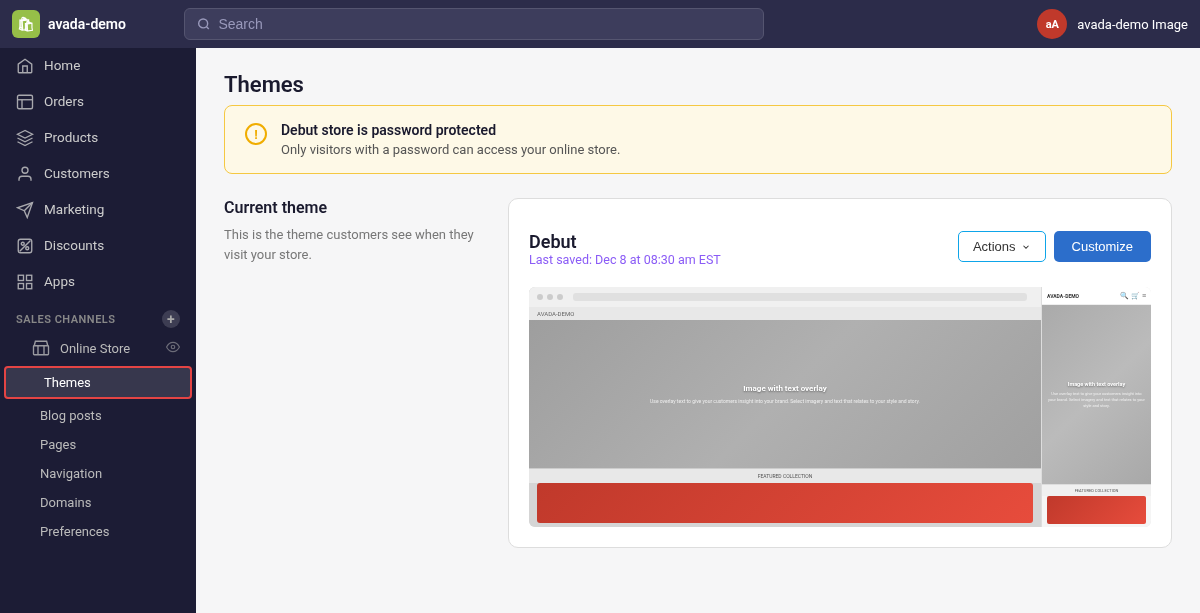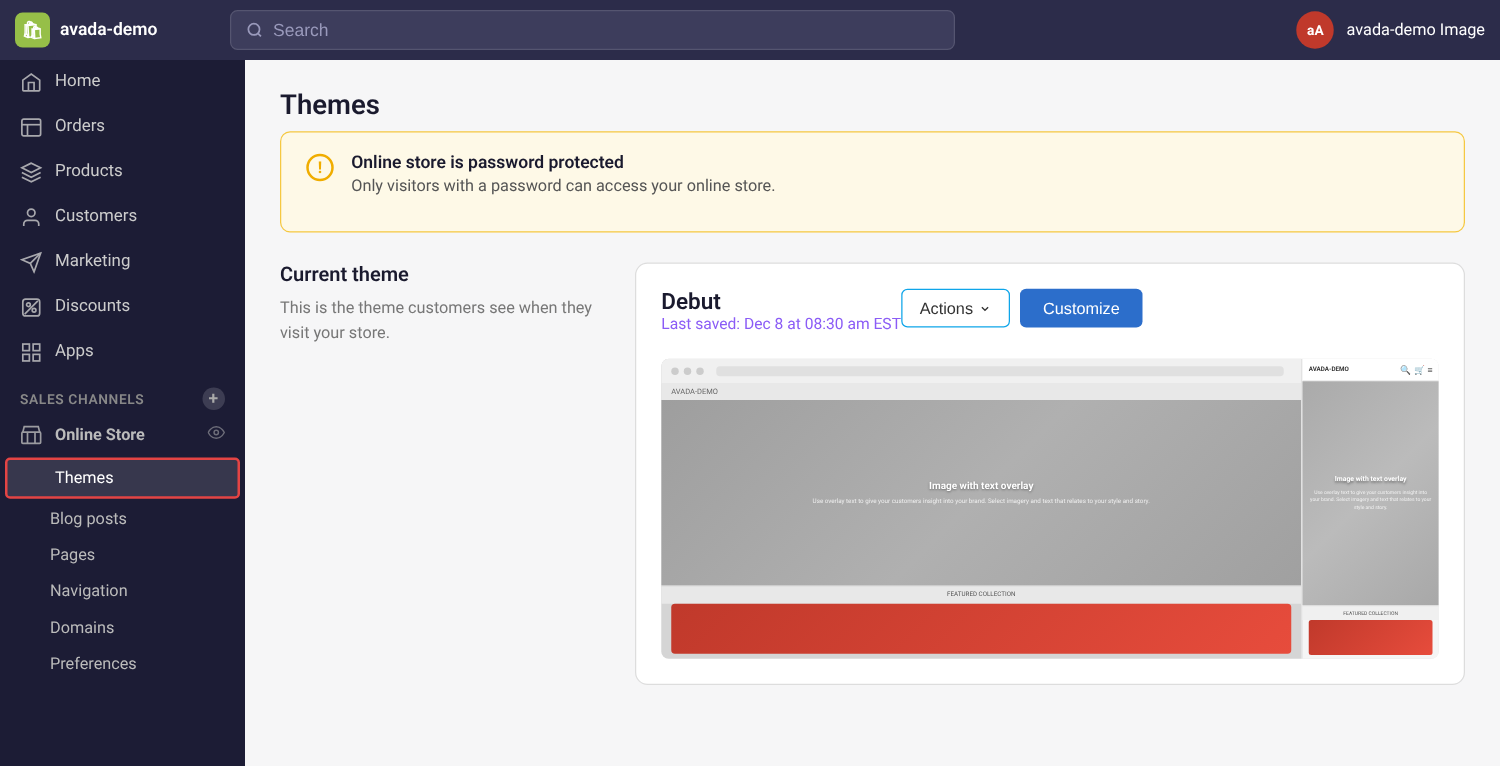--- a/index.html
+++ b/index.html
@@ -140,25 +140,24 @@
       font-size: 13px;
       cursor: pointer;
     }
     .sidebar-sub-item.active {
       background: rgba(255,255,255,0.12);
       color: #fff;
       border-left: 2px solid #e44;
       padding-left: 38px;
     }
     .sidebar-sub-item.online-store-item {
-      padding-left: 16px;
+      padding-left: 32px;
       display: flex;
       align-items: center;
       gap: 10px;
-      font-weight: bold;
     }
 
     
     .main-content {
       flex: 1;
       overflow-y: auto;
       padding: 24px 28px;
       background: #f6f6f7;
     }
     .page-title {
@@ -205,21 +204,20 @@
     .alert-content {}
     .alert-title {
       font-size: 14px;
       font-weight: 600;
       color: #1a1a2e;
       margin-bottom: 4px;
     }
     .alert-desc {
       font-size: 13px;
       color: #555;
-      margin-bottom: 12px;
     }
     .disable-btn {
       background: #fff;
       border: 1px solid #ccc;
       border-radius: 5px;
       padding: 6px 14px;
       font-size: 13px;
       color: #333;
       cursor: pointer;
     }
@@ -247,21 +245,23 @@
       flex: 1;
       background: #fff;
       border-radius: 10px;
       border: 1px solid #ddd;
       padding: 20px;
       min-height: 300px;
     }
     .theme-card-header {
       display: flex;
       align-items: flex-start;
+      justify-content: space-between;
       margin-bottom: 4px;
+      margin-top: 12px;
     }
     .theme-name {
       font-size: 18px;
       font-weight: 600;
       color: #1a1a2e;
     }
     .theme-actions {
       display: flex;
       gap: 8px;
     }
@@ -562,21 +562,21 @@
       <span>Preferences</span>
     </div>
   </aside>
 
   <main class="main-content">
     <h1 class="page-title">Themes</h1>
 
     <div class="alert-banner">
       <div class="alert-icon">!</div>
       <div class="alert-content">
-        <div class="alert-title">Online store is password protected</div>
+        <div class="alert-title">Debut store is password protected</div>
         <div class="alert-desc">Only visitors with a password can access your online store.</div>
       </div>
     </div>
 
     <div class="current-theme-section">
       <div class="current-theme-left">
         <h2 class="section-heading">Current theme</h2>
         <p class="section-desc">This is the theme customers see when they visit your store.</p>
       </div>
       <div class="theme-card">

